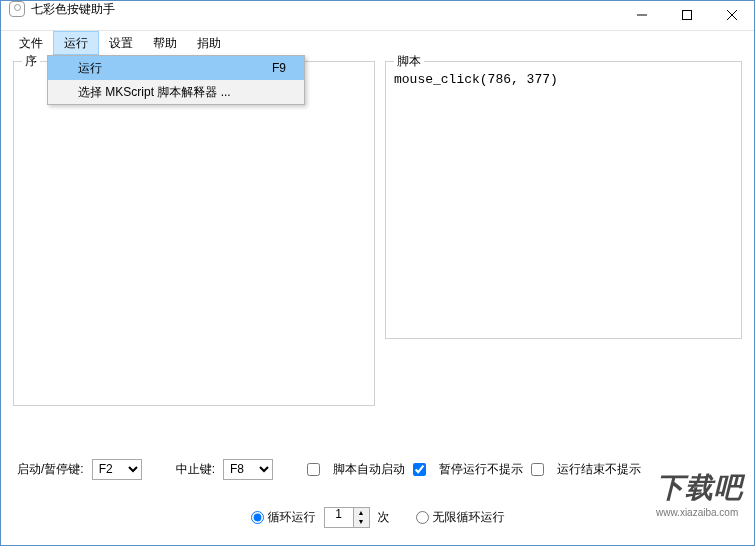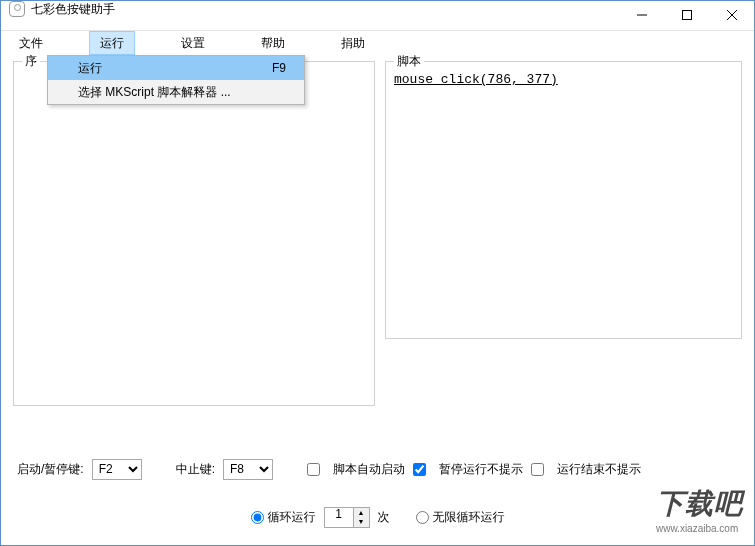--- a/index.html
+++ b/index.html
@@ -5,48 +5,48 @@
 * { box-sizing: border-box; margin: 0; padding: 0; }
 body { font-family: "Microsoft YaHei", "SimSun", sans-serif; font-size: 12px; background: #fff; width: 755px; height: 546px; overflow: hidden; position: relative; }
 .window { width: 755px; height: 546px; border: 1px solid #5a8fc8; background: #fff; display: flex; flex-direction: column; }
 .titlebar { height: 30px; display: flex; align-items: center; padding: 0 0 13px 8px; background: #fff; border-bottom: 1px solid #e5e5e5; }
 .titlebar .icon { width: 16px; height: 16px; margin-right: 6px; border: 1px solid #999; border-radius: 4px; position: relative; }
 .titlebar .icon::before { content: ""; position: absolute; top: 2px; left: 4px; width: 5px; height: 5px; border-radius: 50%; border: 1px solid #999; }
 .titlebar .title { flex: 1; font-size: 12px; color: #000; }
 .winbtns { display: flex; height: 100%; }
 .winbtn { width: 45px; height: 28px; display: flex; align-items: center; justify-content: center; cursor: pointer; }
 .winbtn svg { width: 10px; height: 10px; }
-.menubar { height: 24px; display: flex; align-items: stretch; padding: 0 8px; background: #fff; position: relative; gap: 36px; }
+.menubar { height: 24px; display: flex; align-items: stretch; padding: 0 8px; background: #fff; position: relative; }
 .menuitem { padding: 0 10px; display: flex; align-items: center; cursor: pointer; font-size: 12px; }
 .menuitem.open { background: #cce8ff; border: 1px solid #99d1ff; }
 .dropdown { position: absolute; top: 24px; left: 46px; width: 258px; background: #f2f2f2; border: 1px solid #b6b6b6; box-shadow: 2px 2px 4px rgba(0,0,0,0.2); z-index: 10; }
 .dropdown-item { height: 24px; display: flex; align-items: center; padding: 0 10px 0 30px; font-size: 12px; cursor: pointer; position: relative; }
 .dropdown-item.highlight { background: #91c9f7; }
 .dropdown-item .shortcut { margin-left: auto; padding-right: 8px; }
 .content { flex: 1; padding: 6px 12px 0 12px; display: flex; gap: 10px; }
 .panel { border: 1px solid #d0d0d0; background: #fff; position: relative; }
 .panel-left { width: 362px; height: 345px; }
 .panel-right { flex: 1; height: 278px; }
 .panel-header { position: absolute; top: -9px; left: 8px; background: #fff; padding: 0 3px; font-size: 12px; }
-.panel-body { padding: 10px 8px; font-family: Consolas, "Courier New", monospace; font-size: 13px; color: #000; text-decoration: underline; }
+.panel-body { padding: 10px 8px; font-family: Consolas, "Courier New", monospace; font-size: 13px; color: #000; }
 .bottom { padding: 8px 16px 4px 16px; }
 .row1 { display: flex; align-items: center; gap: 8px; height: 28px; }
 .lbl { font-size: 12px; white-space: nowrap; }
 .sel { border: 1px solid #a9a9a9; background: #fff; height: 21px; width: 50px; font-size: 12px; padding: 0 2px; }
 .gap { width: 18px; }
 .chk { display: flex; align-items: center; gap: 13px; font-size: 12px; }
 .chk input { width: 13px; height: 13px; }
 .row2 { display: flex; align-items: center; justify-content: center; gap: 26px; height: 48px; margin-top: 10px; }
 .radio { display: flex; align-items: center; gap: 4px; font-size: 12px; }
 .radio input { width: 13px; height: 13px; }
 .spinner { display: inline-flex; border: 1px solid #a9a9a9; height: 21px; margin: 0 4px; }
 .spinner input { border: none; width: 28px; text-align: center; font-size: 12px; outline: none; }
 .spinner .spins { display: flex; flex-direction: column; border-left: 1px solid #a9a9a9; }
 .spinner .spinbtn { width: 15px; height: 10px; display: flex; align-items: center; justify-content: center; font-size: 7px; cursor: pointer; background: #f0f0f0; }
-.watermark { position: absolute; right: 12px; bottom: 12px; font-size: 28px; font-weight: bold; font-style: italic; color: rgba(40,40,40,0.85); letter-spacing: 1px; text-shadow: 1px 1px 2px rgba(255,255,255,0.5); }
+.watermark { position: absolute; right: 12px; bottom: 28px; font-size: 28px; font-weight: bold; font-style: italic; color: rgba(40,40,40,0.85); letter-spacing: 1px; text-shadow: 1px 1px 2px rgba(255,255,255,0.5); }
 .watermark .sub { font-size: 10px; font-weight: normal; font-style: normal; display: block; color: rgba(60,60,60,0.7); letter-spacing: 0; }
 </style>
 </head>
 <body>
 
 <div class="window">
 
   <div class="titlebar">
     <div class="icon"></div>
     <div class="title">七彩色按键助手</div>

